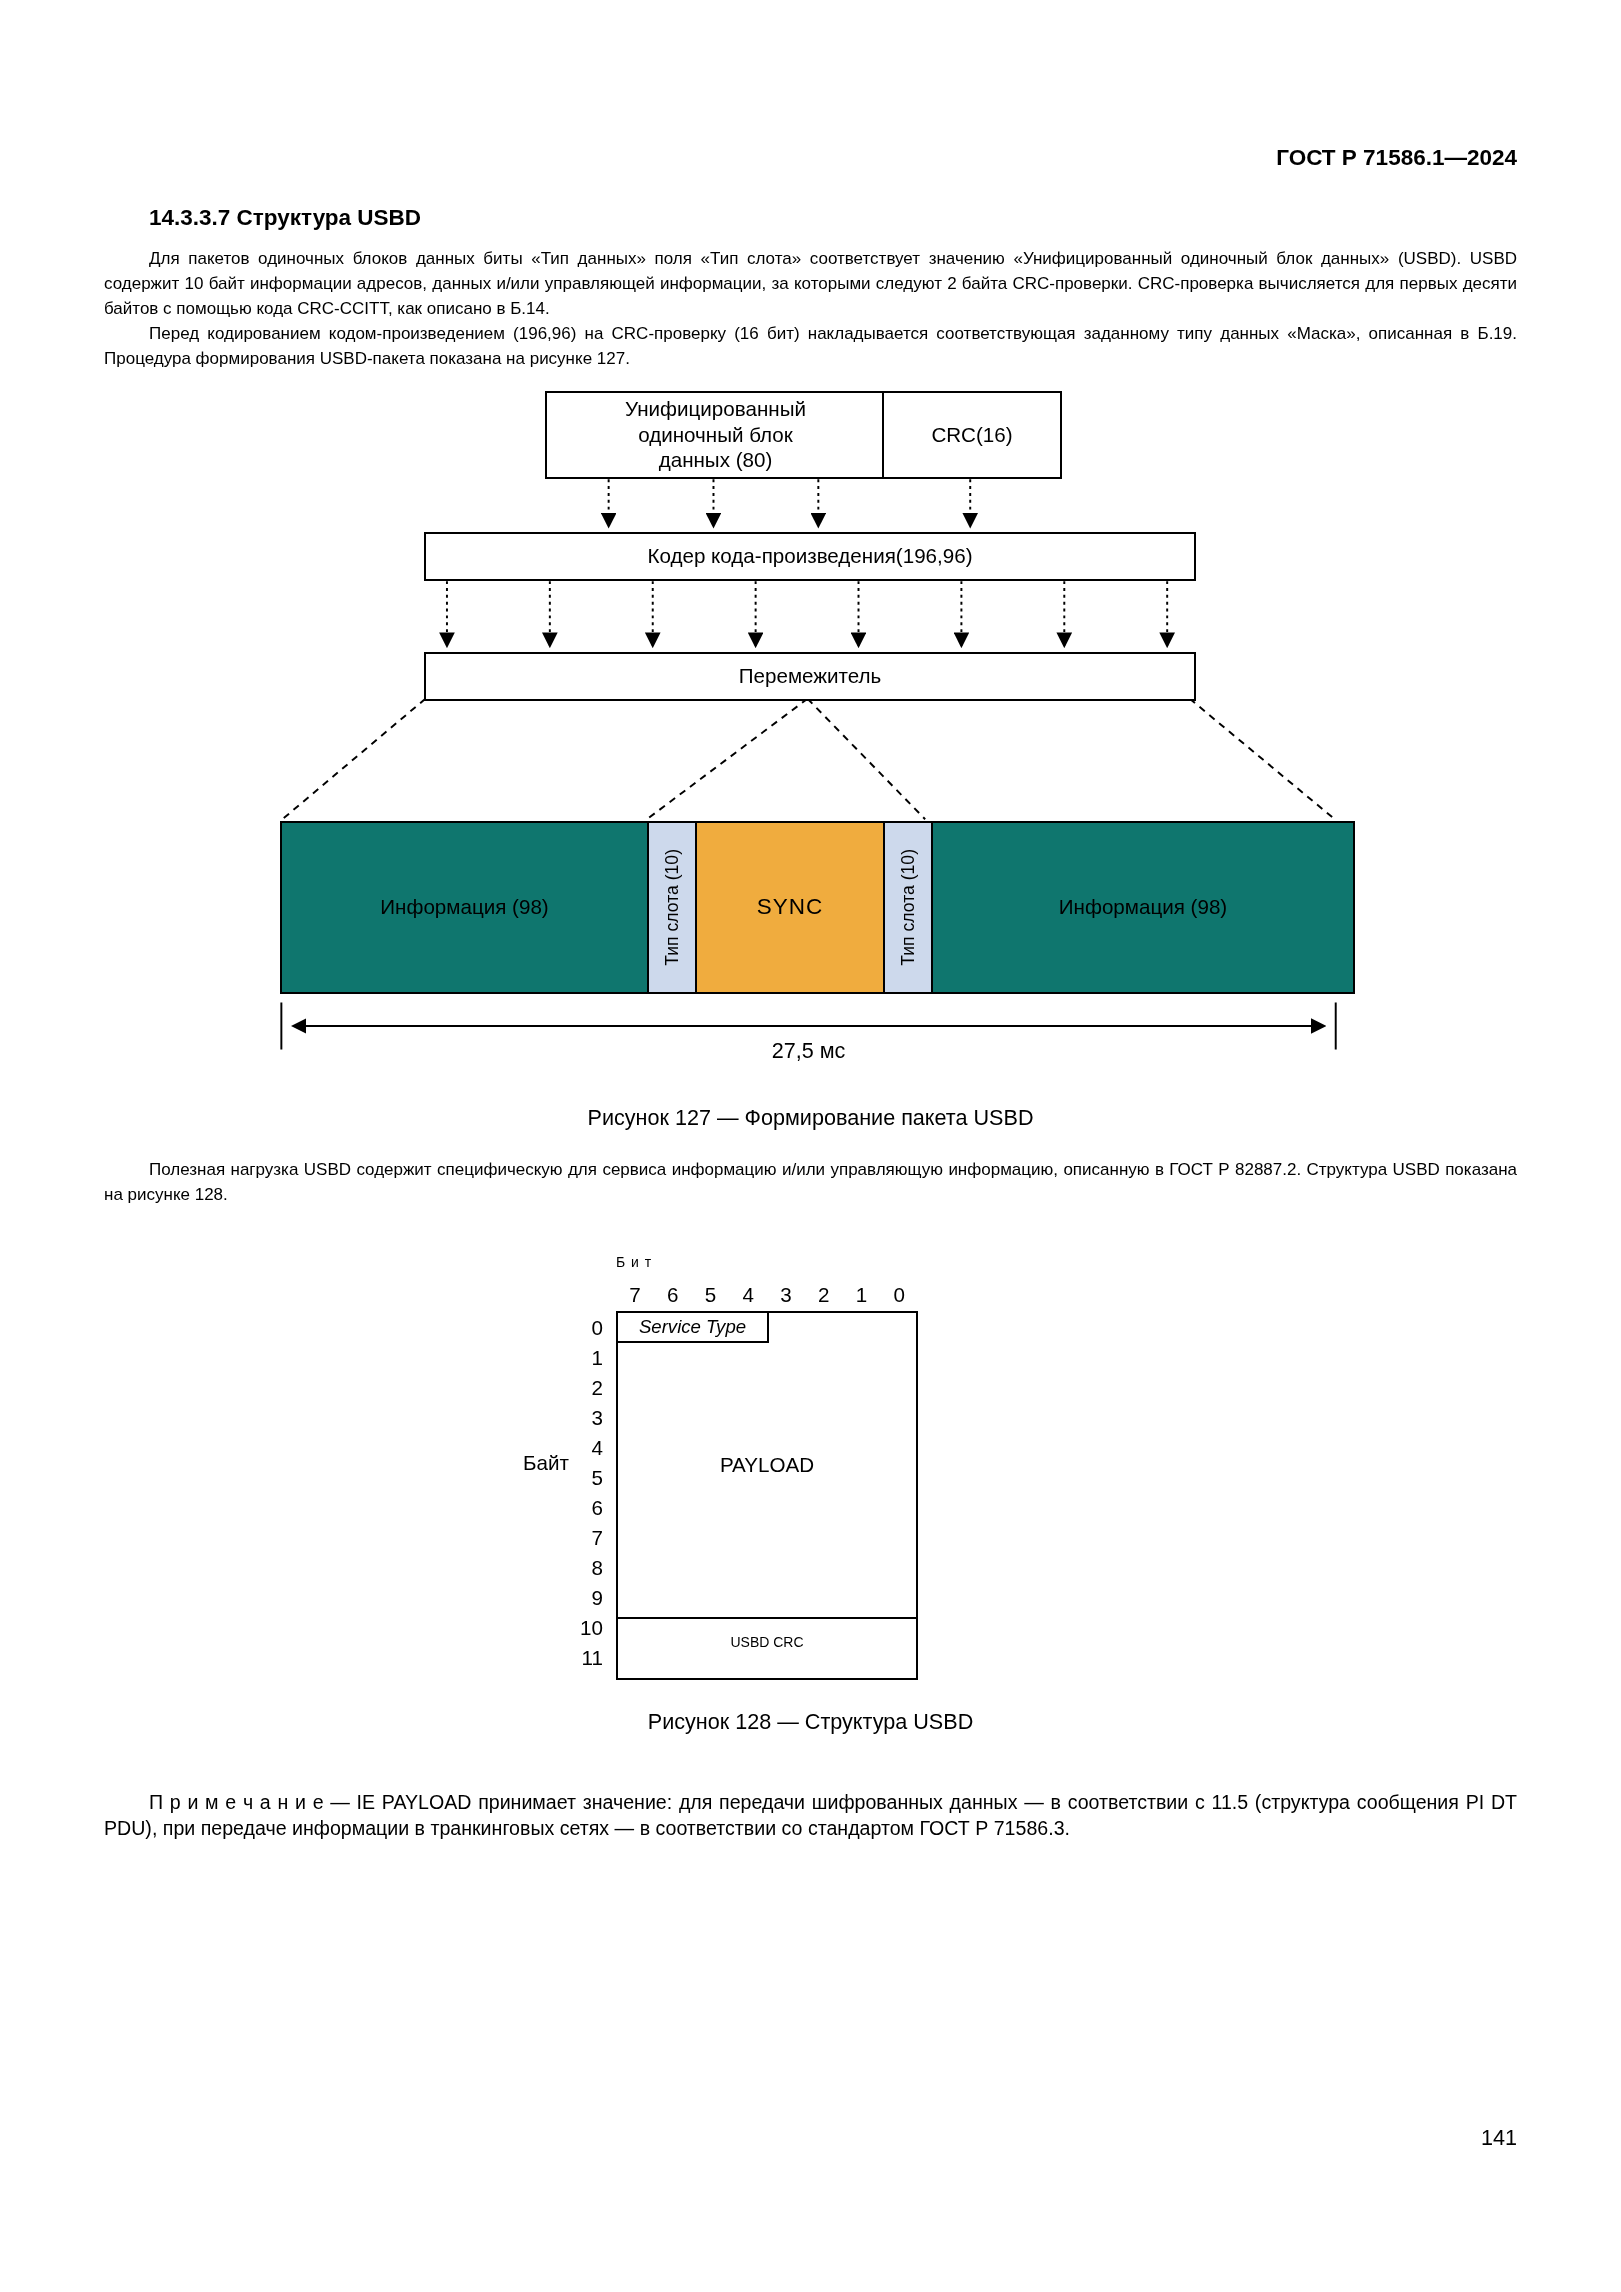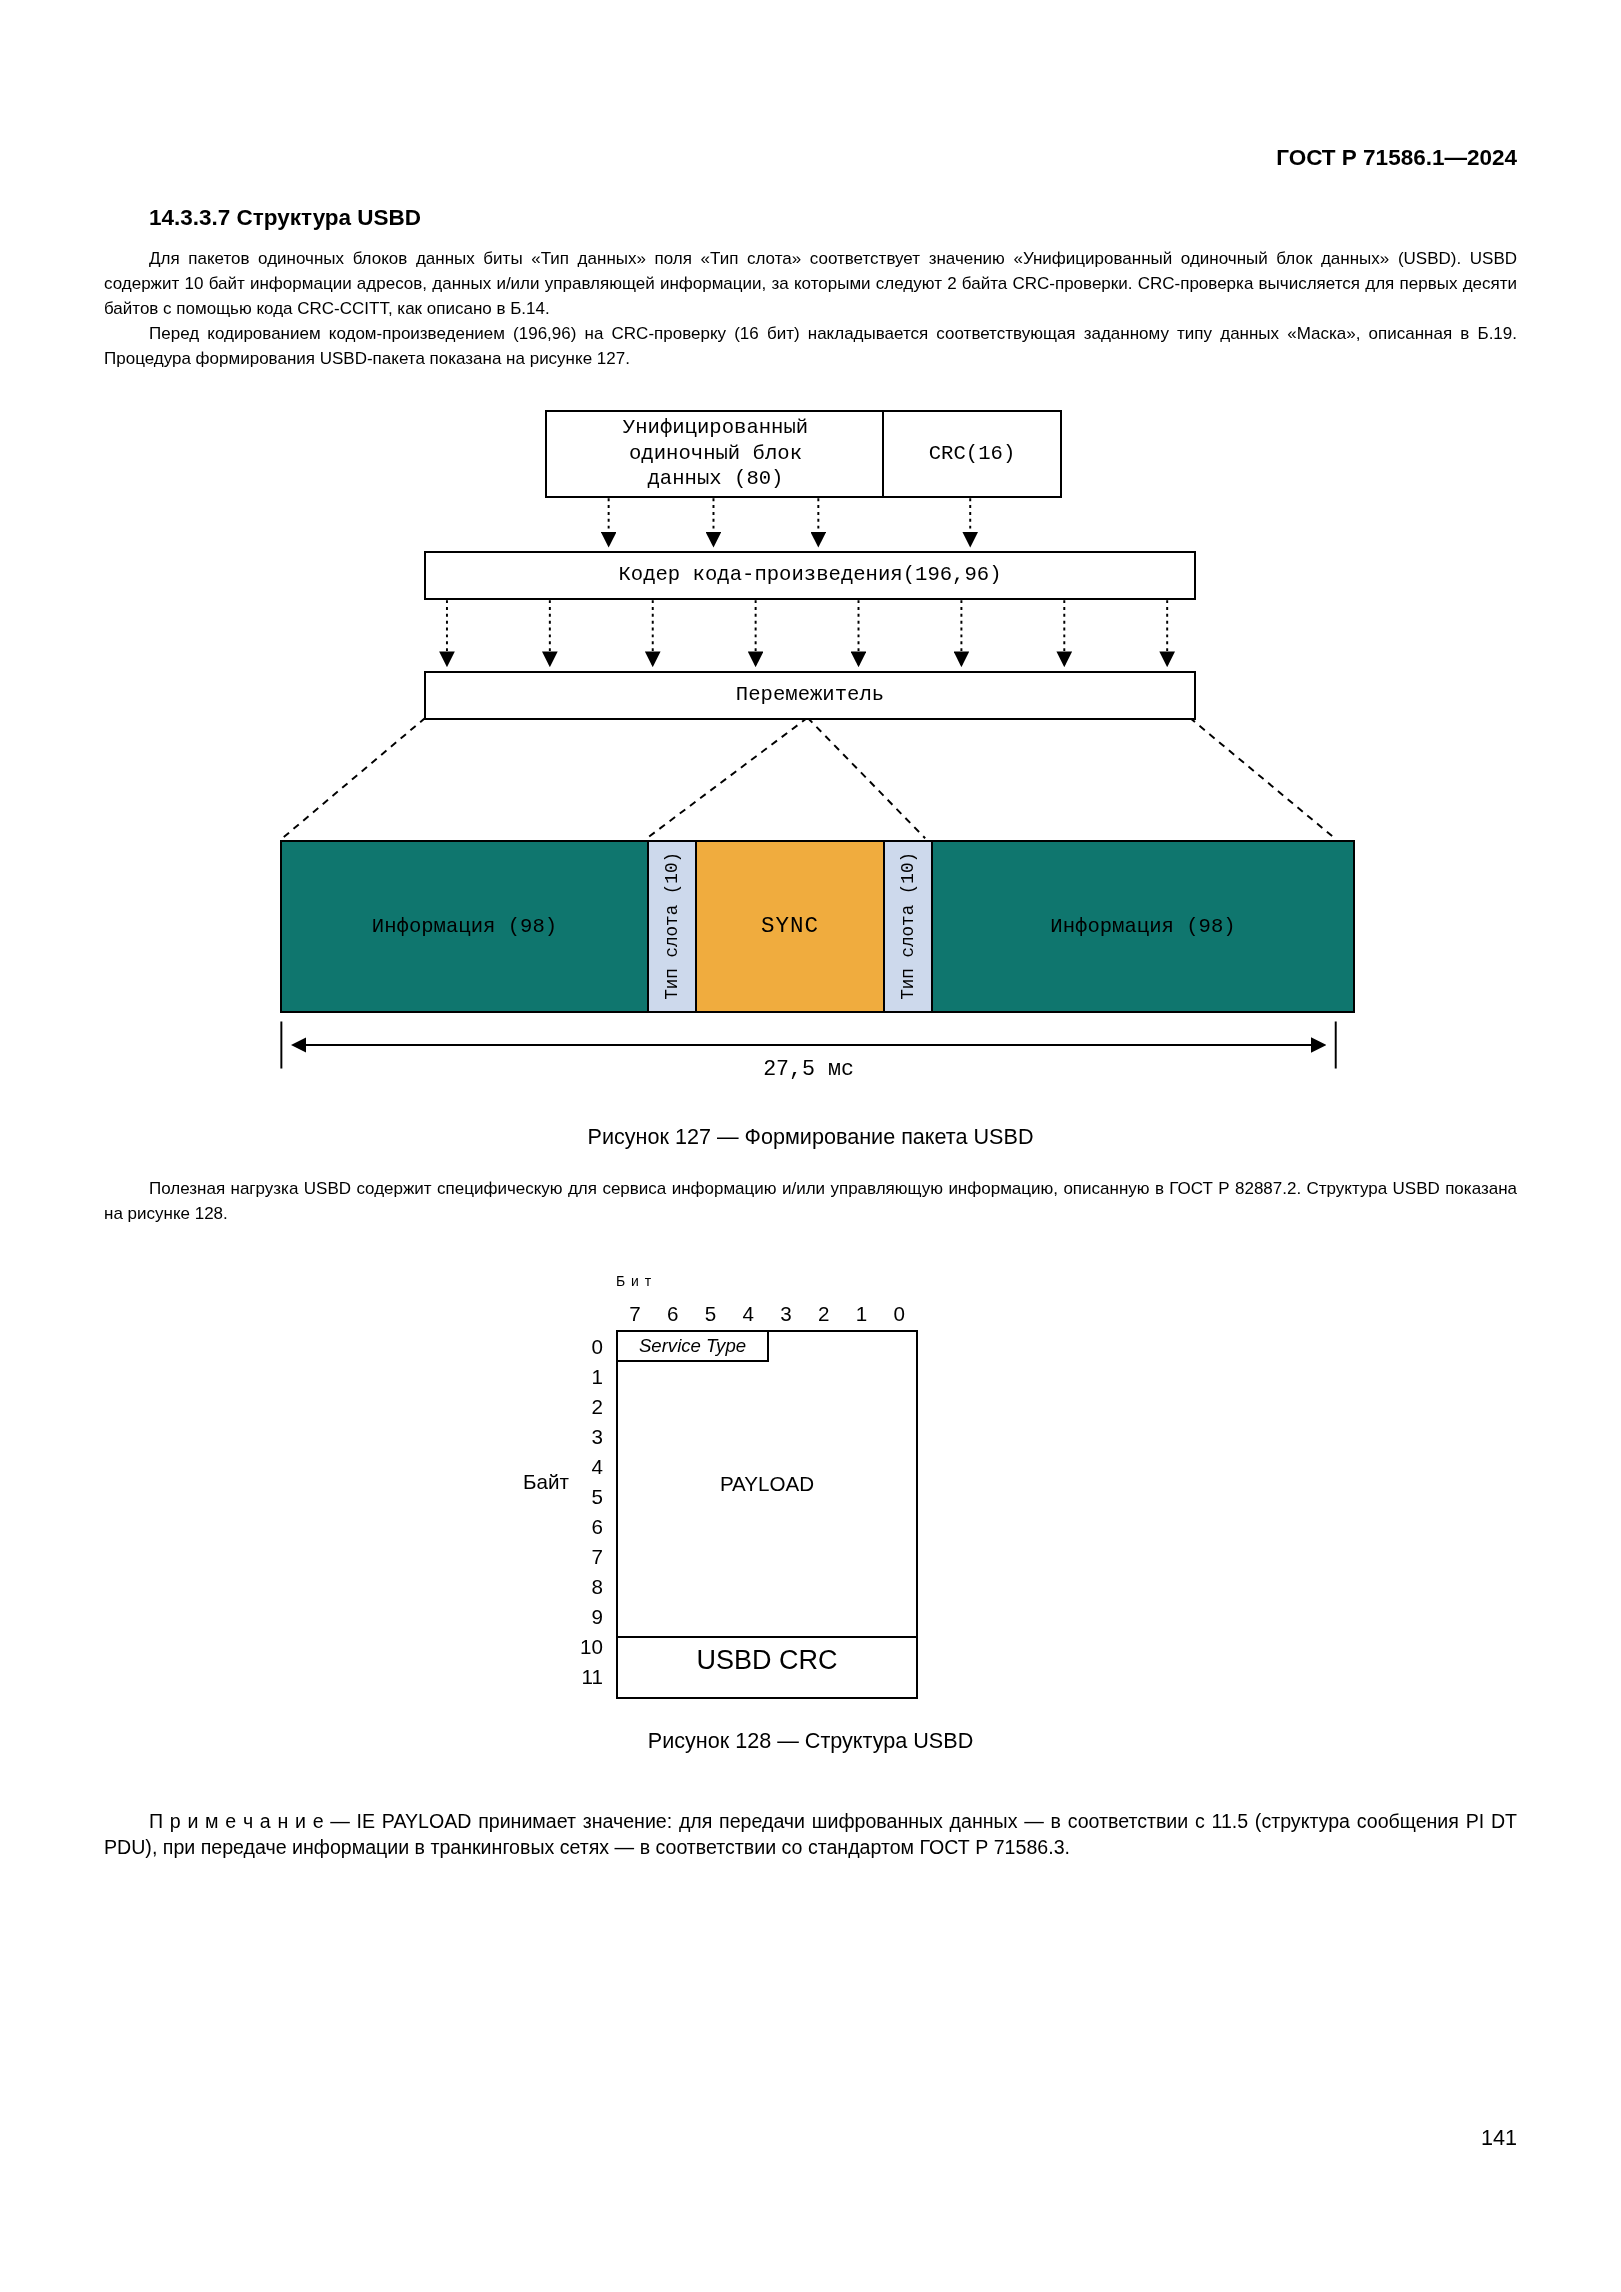--- a/index.html
+++ b/index.html
@@ -13,21 +13,21 @@
     overflow: hidden;
   }
   .content { position: absolute; left: 104px; top: 0; width: 1413px; }
 
   .doc-header { margin-top: 143px; text-align: right; font-weight: bold; font-size: 22.5px; line-height: 29px; }
   .section-heading { margin-top: 31px; font-size: 22.5px; line-height: 29px; text-indent: 45px; font-weight: bold; }
   .para { font-size: 17px; line-height: 25px; text-align: justify; text-indent: 45px; margin: 0; }
   .para.first { margin-top: 13.7px; }
 
   
-  .fig127 { position: relative; height: 686px; margin-top: 39px; font-family: Liberation Mono, monospace; }
+  .fig127 { position: relative; height: 686px; margin-top: 20px; }
   .fig127-svg { position: absolute; left: 0; top: 0; }
   .fig127 .box {
     position: absolute; background: #fff; border: 2px solid #000;
     display: flex; align-items: center; justify-content: center;
     text-align: center; font-size: 20.6px; line-height: 25.5px;
   }
   .box-usbd { left: 441px; top: 0; width: 337px; height: 84px; }
   .box-usbd .inner { width: 216px; }
   .box-crc { left: 778px; top: 0; width: 176px; height: 84px; border-left: none; }
   .box-coder { left: 320px; top: 141px; width: 768px; height: 45px; }
@@ -54,21 +54,21 @@
 
   
   .fig128 { position: relative; height: 431px; margin-top: 47px; }
   .f128-bit-axis { position: absolute; left: 512px; top: 0; width: 302px; text-align: left; font-size: 14px; letter-spacing: 5.9px; }
   .f128-bits { position: absolute; left: 512px; top: 29px; width: 302px; display: flex; }
   .f128-bits span { flex: 1; text-align: center; font-size: 20.6px; }
   .f128-grid { position: absolute; left: 512px; top: 57px; width: 302px; height: 369px; border: 2px solid #000; box-sizing: content-box; width: 298px; height: 365px; background: #fff; }
   .f128-grid { width: 298px; }
   .f128-payload { position: absolute; left: 0; top: 0; width: 298px; height: 304px; display: flex; align-items: center; justify-content: center; font-size: 20.6px; }
   .f128-service { position: absolute; left: 0; top: 0; width: 149px; height: 28px; border-right: 2px solid #000; border-bottom: 2px solid #000; display: flex; align-items: center; justify-content: center; font-size: 18.6px; background: #fff; font-style: italic; }
-  .f128-crc { position: absolute; left: 0; top: 304px; width: 298px; height: 48px; border-top: 2px solid #000; box-sizing: border-box; display: flex; align-items: center; justify-content: center; font-size: 27px; }
+  .f128-crc { position: absolute; left: 0; top: 304px; width: 298px; height: 48px; border-top: 2px solid #000; box-sizing: border-box; display: flex; align-items: center; justify-content: center; font-size: 14px; }
   .f128-bytes { position: absolute; left: 421px; top: 59px; width: 78px; }
   .f128-bytes div { height: 30px; line-height: 30px; text-align: right; font-size: 20.6px; }
   .f128-byte-axis { position: absolute; left: 367px; top: 194px; width: 98px; height: 30px; line-height: 30px; text-align: right; font-size: 20.6px; }
 
   
   .note { margin-top: 53px; font-size: 19.6px; line-height: 26.5px; text-align: justify; text-indent: 45px; }
   .page-num { position: absolute; right: 104px; top: 2125px; font-size: 21.6px; }
 </style>
 </head>
 <body>

